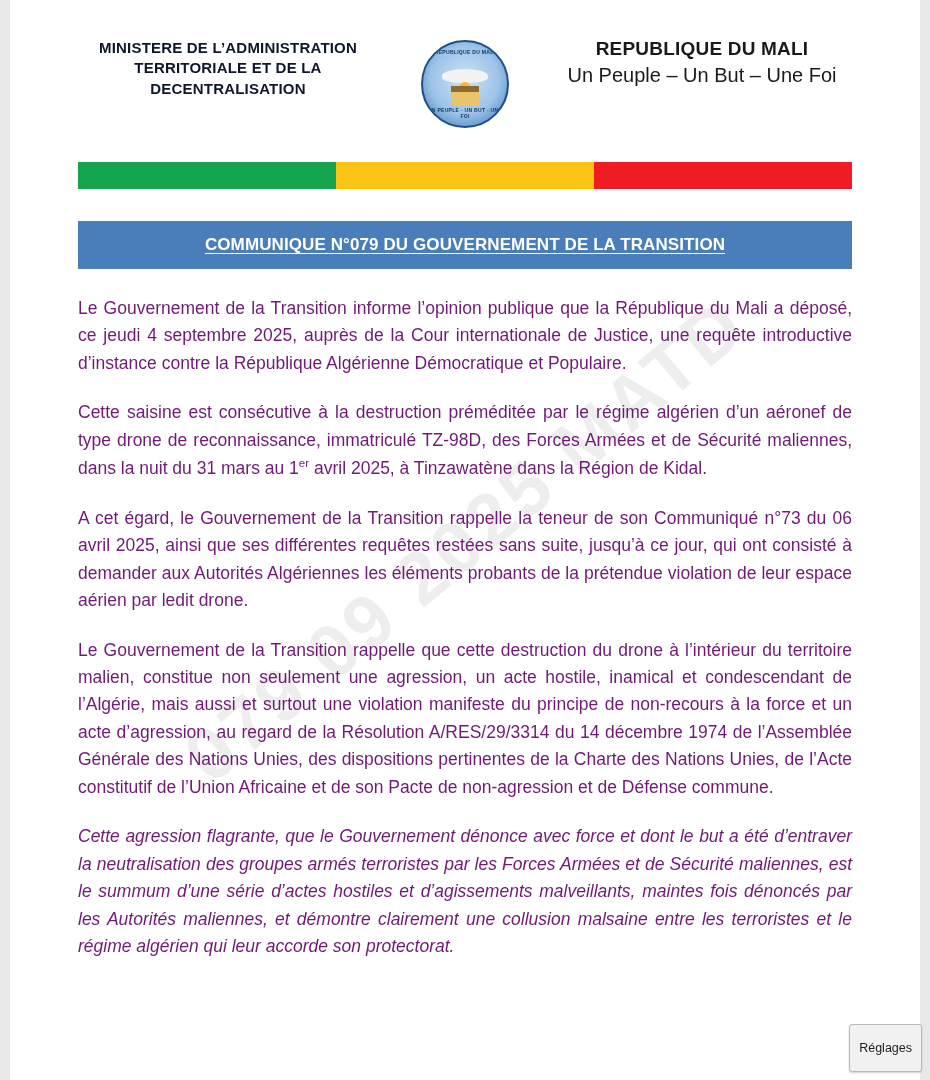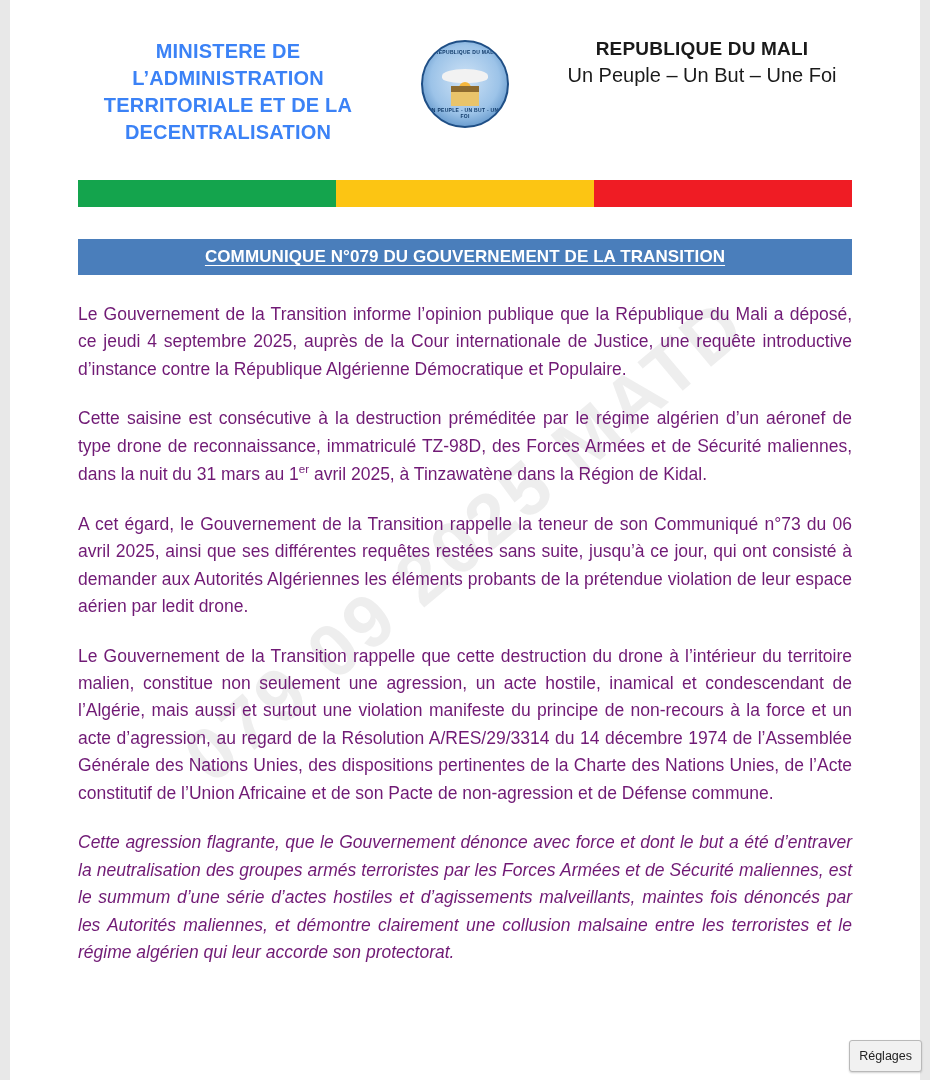--- a/index.html
+++ b/index.html
@@ -28,23 +28,23 @@
   .header {
     display: flex;
     align-items: flex-start;
     justify-content: space-between;
     padding: 38px 68px 0 68px;
   }
   .ministry {
     width: 300px;
     text-align: center;
     font-weight: bold;
-    font-size: 20px;
+    font-size: 15px;
     line-height: 1.35;
-    color: #3b82f6;
+    color: #0f172a;
     letter-spacing: 0.2px;
   }
   .emblem-wrap {
     width: 96px;
     display: flex;
     justify-content: center;
     padding-top: 2px;
   }
   .emblem {
     width: 84px;
@@ -120,21 +120,21 @@
   }
   .flag > div { flex: 1 1 33.33%; }
   .flag .green { background: #14a44d; }
   .flag .yellow { background: #fcc513; }
   .flag .red { background: #ef1c24; }
 
   
   .banner {
     margin: 32px 68px 0 68px;
     background: #4a7ebb;
-    height: 36px;
+    height: 48px;
     display: flex;
     align-items: center;
     justify-content: center;
   }
   .banner-text {
     color: #ffffff;
     font-weight: bold;
     font-size: 17px;
     text-decoration: underline;
     text-underline-offset: 3px;
@@ -181,21 +181,21 @@
   }
 
   
   .settings-btn {
     position: absolute;
     right: 8px;
     bottom: 8px;
     background: #f1f1f1;
     border: 1px solid #b9b9b9;
     border-radius: 3px;
-    padding: 8px 9px;
+    padding: 16px 9px;
     font-size: 12.5px;
     color: #222;
     z-index: 10;
     box-shadow: 0 1px 2px rgba(0,0,0,0.18);
     cursor: pointer;
   }
 </style>
 </head>
 <body>
 

